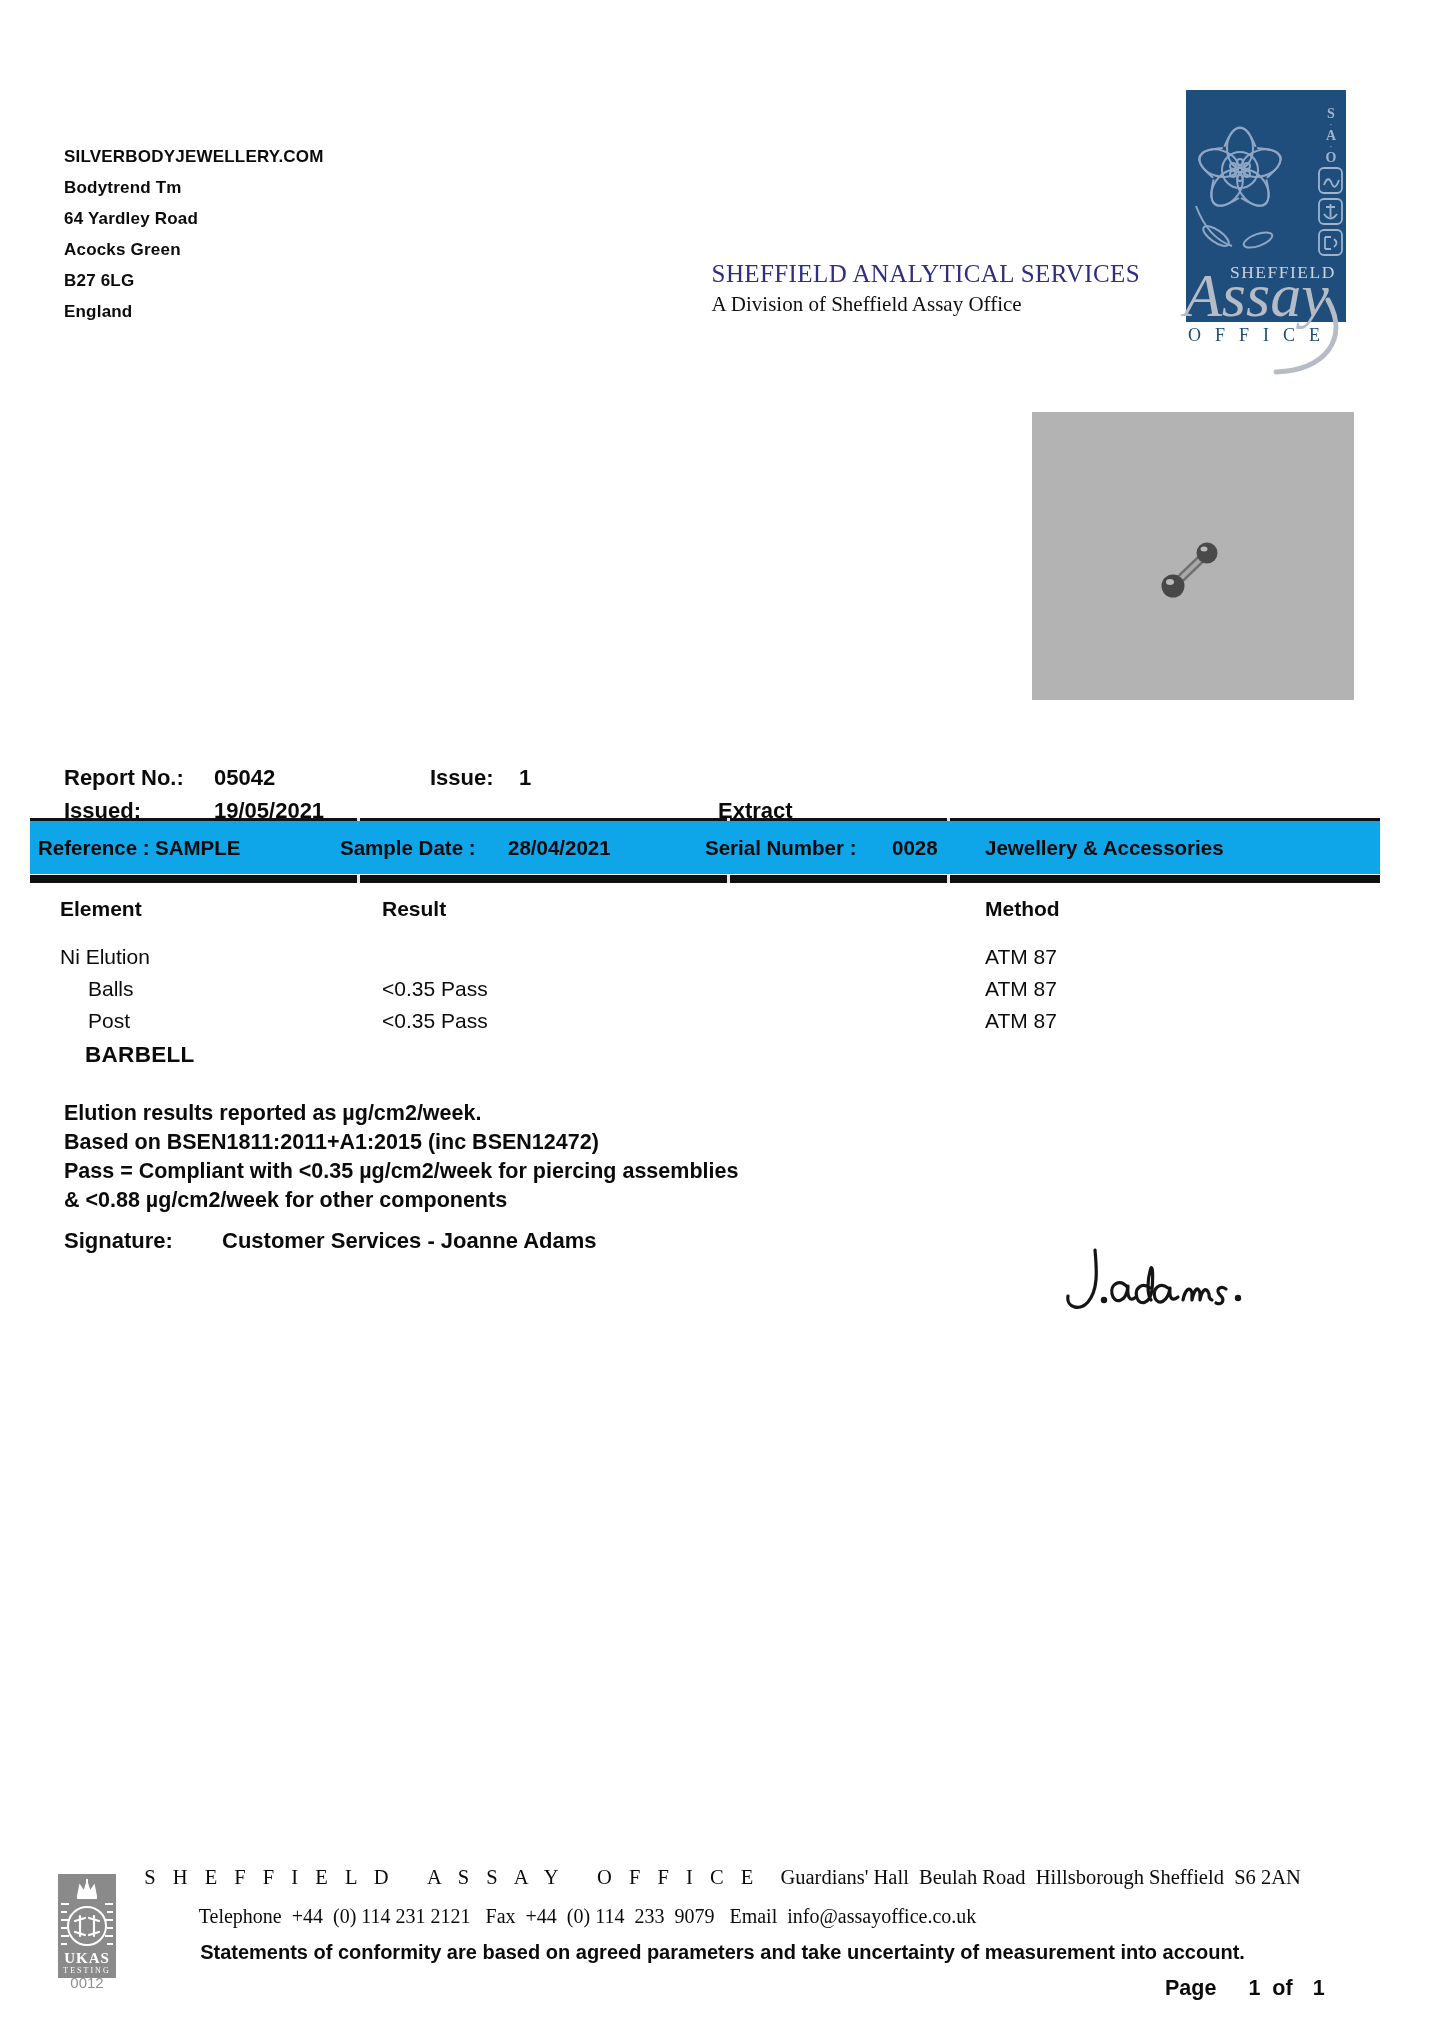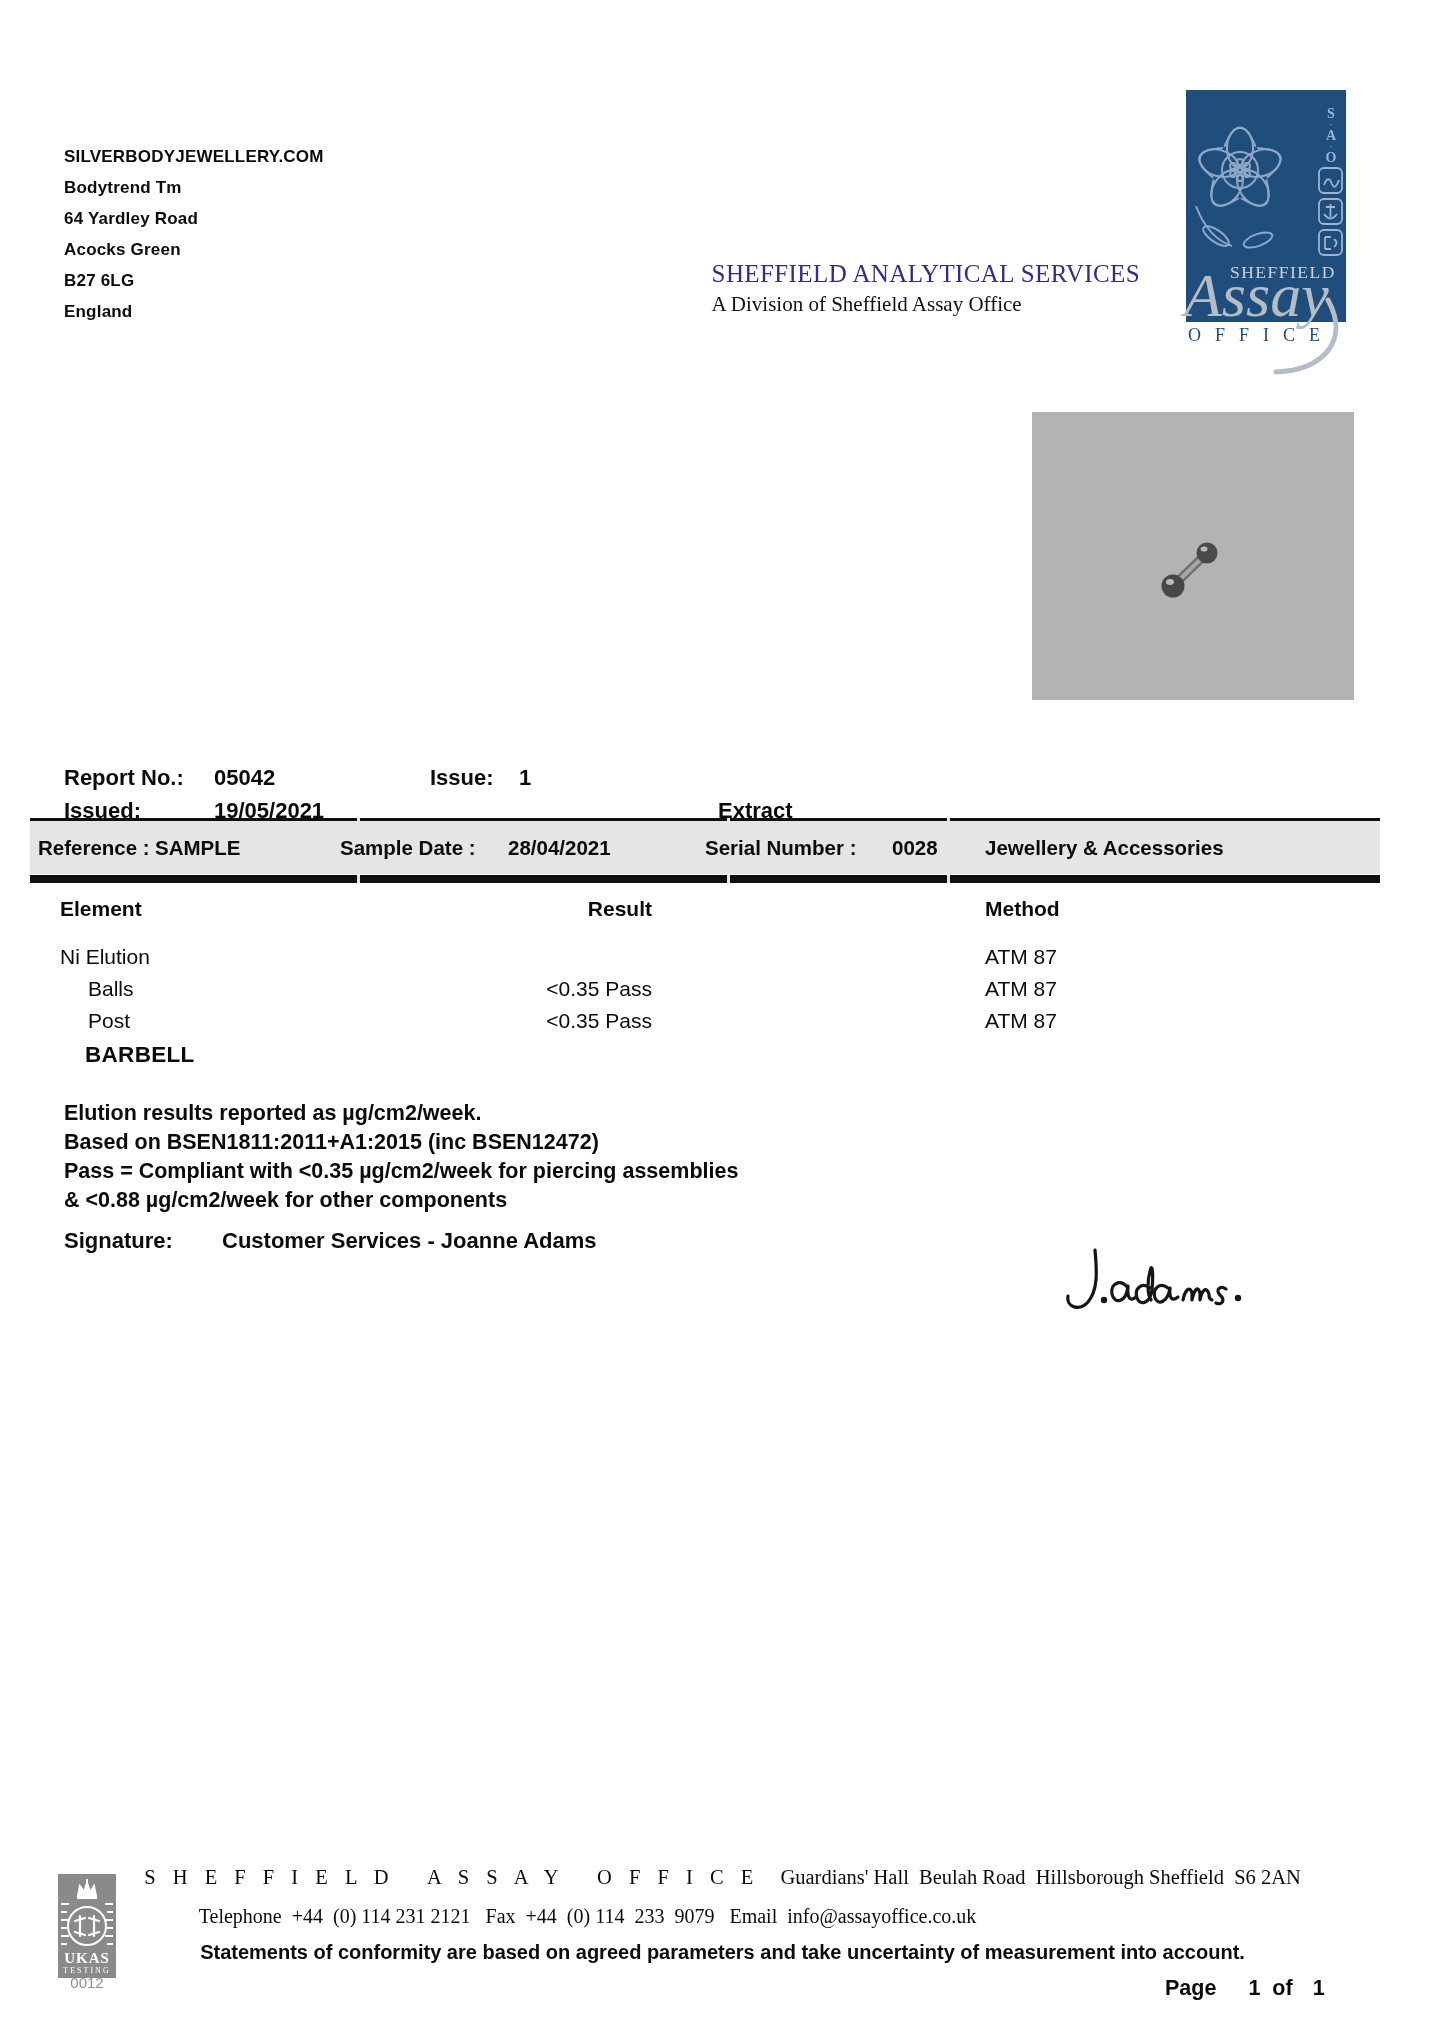--- a/index.html
+++ b/index.html
@@ -27,37 +27,37 @@
   .r-issue-label{left:366px;}
   .r-issue-val{left:455px;}
   .r-extract{left:654px;}
 
   
   .ref-bar{position:absolute;left:30px;top:818px;width:1350px;}
   .ref-line{position:relative;background:#101010;}
   .ref-line.top{height:3px;}
   .ref-line.bottom{height:8px;margin-top:1px;}
   .notch{position:absolute;top:0;width:3px;height:100%;background:#ffffff;opacity:.9;}
-  .ref-band{position:relative;height:53px;background:#e5e5e5;font-weight:bold;font-size:20.5px;}
+  .ref-band{position:relative;height:53px;background:#0ea5e9;font-weight:bold;font-size:20.5px;}
   .ref-band span{position:absolute;top:50%;transform:translateY(-50%);white-space:pre;}
   .rb-ref-label{left:8px;}
   .rb-ref-val{left:125px;}
   .rb-date-label{left:310px;}
   .rb-date-val{left:478px;}
   .rb-ser-label{left:675px;}
   .rb-ser-val{left:862px;}
   .rb-cat{left:955px;}
 
   
   .results{position:absolute;left:30px;top:897px;width:1350px;font-size:21px;}
   .t-row{position:relative;height:32px;}
   .t-head{height:48px;font-weight:bold;}
   .c-el{position:absolute;left:30px;}
   .c-el.indent{left:58px;}
-  .c-res{position:absolute;left:352px;width:270px;text-align:right;}
+  .c-res{position:absolute;left:352px;width:270px;text-align:left;}
   .c-met{position:absolute;left:955px;}
 
   .item-name{position:absolute;left:85px;top:1042px;font-weight:bold;font-size:22.5px;letter-spacing:.3px;}
   .notes{position:absolute;left:64px;top:1099px;font-weight:bold;font-size:21.5px;line-height:29px;}
 
   .sig-row{position:absolute;left:64px;top:1228px;width:800px;height:30px;font-weight:bold;font-size:22px;}
   .sig-row span{position:absolute;white-space:pre;}
   .sig-label{left:0;}
   .sig-name{left:158px;}
   .sig-image{position:absolute;left:1040px;top:1238px;}

